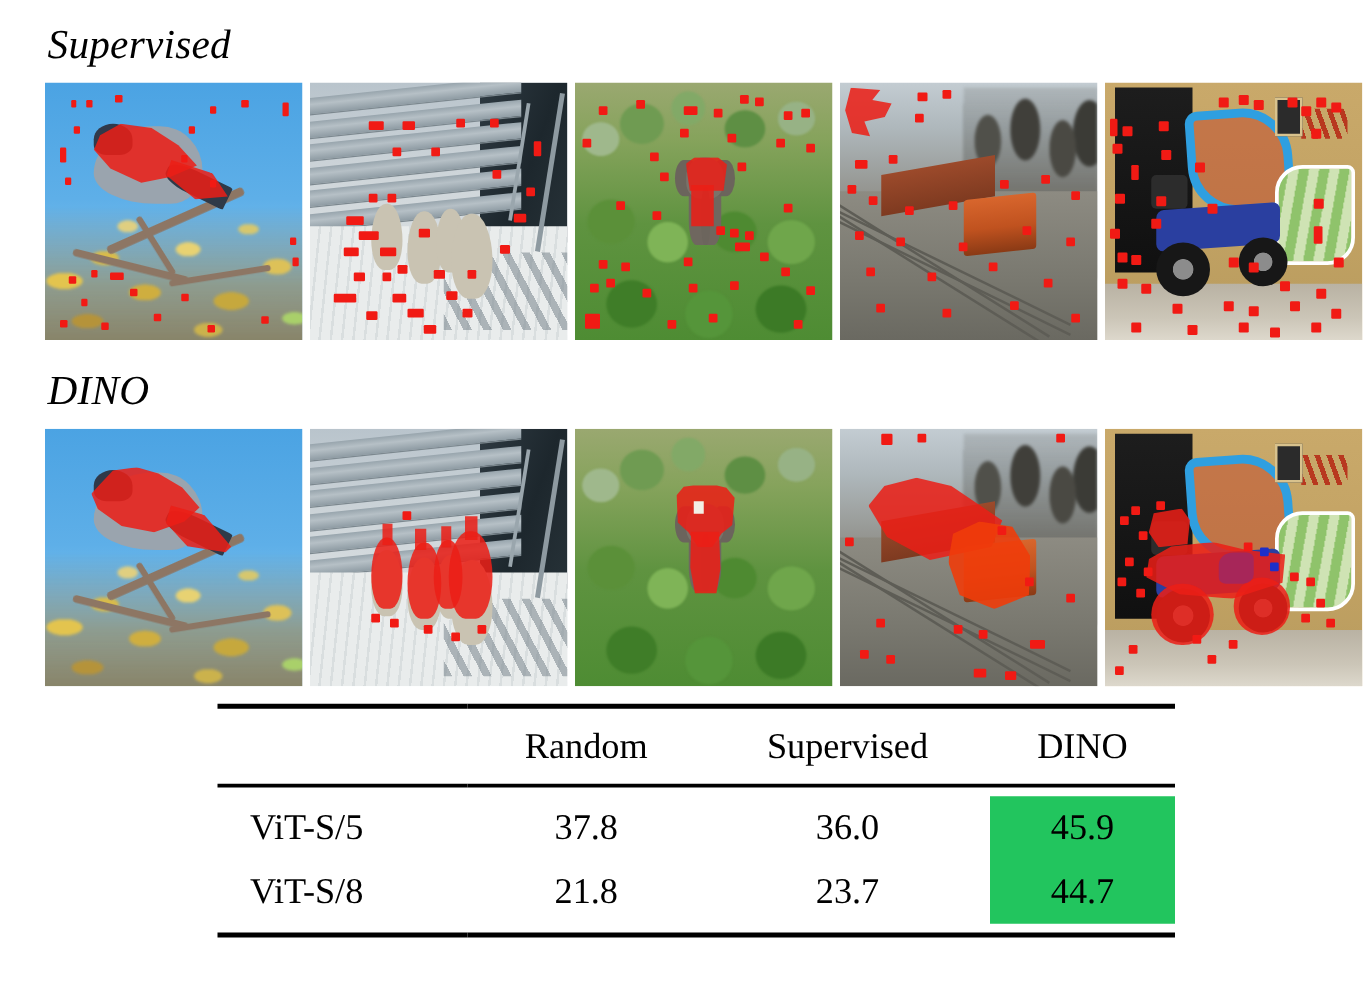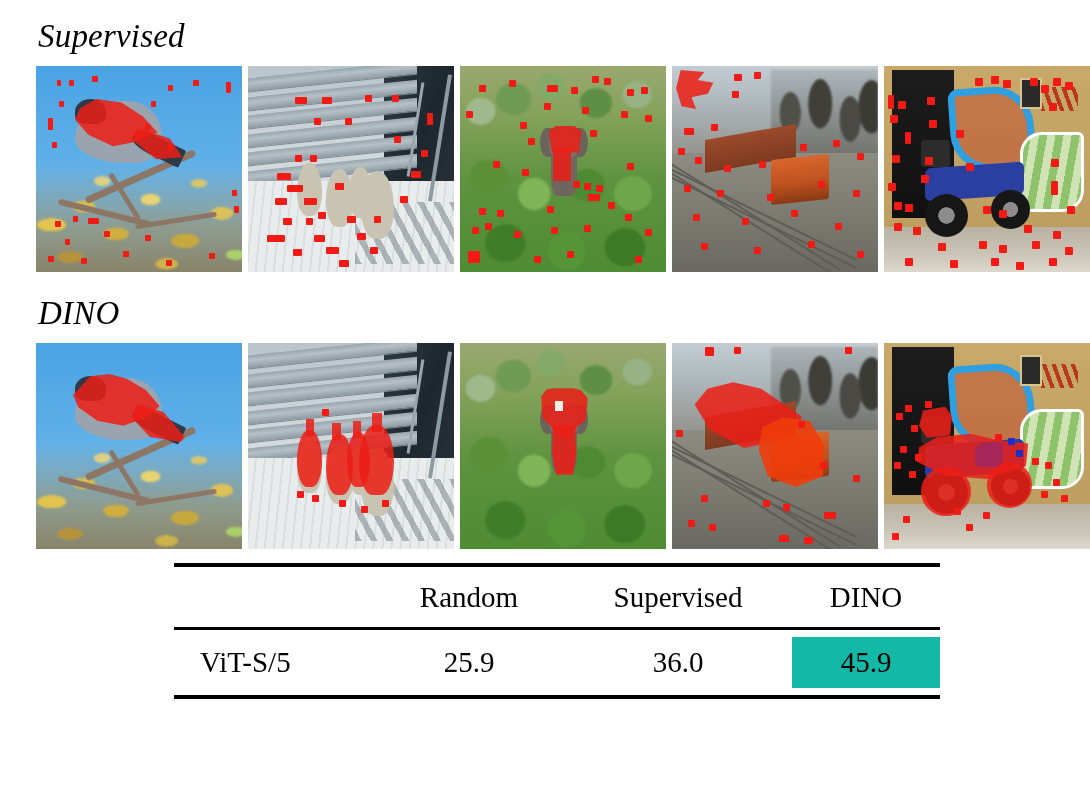--- a/index.html
+++ b/index.html
@@ -290,21 +290,21 @@
   }
   #results-table td.rowhead {
     padding: 9px 0 9px 26px;
     text-align: left;
     white-space: nowrap;
   }
   #results-table .col-label { width: 200px; }
   #results-table .col-a     { width: 190px; }
   #results-table .col-b     { width: 228px; }
   #results-table .col-c     { width: 148px; }
-  .hl { background: #14b8a6; }
+  .hl { background: #22c55e; }
   .spacer-row td { height: 7px; padding: 0; font-size: 0; line-height: 0; }
 </style>
 </head>
 <body>
 
 <div class="row-label" id="label-supervised">Supervised</div>
 
 <div class="strip" id="strip-supervised">
 
   <div class="cell">
@@ -723,23 +723,29 @@
       <th>DINO</th>
     </tr>
     <tr class="rule-mid">
       <td colspan="4"></td>
     </tr>
     <tr class="spacer-row">
       <td colspan="4"></td>
     </tr>
     <tr>
       <td class="rowhead">ViT-S/5</td>
-      <td class="cellv">25.9</td>
+      <td class="cellv">37.8</td>
       <td class="cellv">36.0</td>
       <td class="cellv hl">45.9</td>
+    </tr>
+    <tr>
+      <td class="rowhead">ViT-S/8</td>
+      <td class="cellv">21.8</td>
+      <td class="cellv">23.7</td>
+      <td class="cellv hl">44.7</td>
     </tr>
     <tr class="spacer-row">
       <td colspan="4"></td>
     </tr>
     <tr class="rule-bot">
       <td colspan="4"></td>
     </tr>
   </tbody>
 </table>
 

